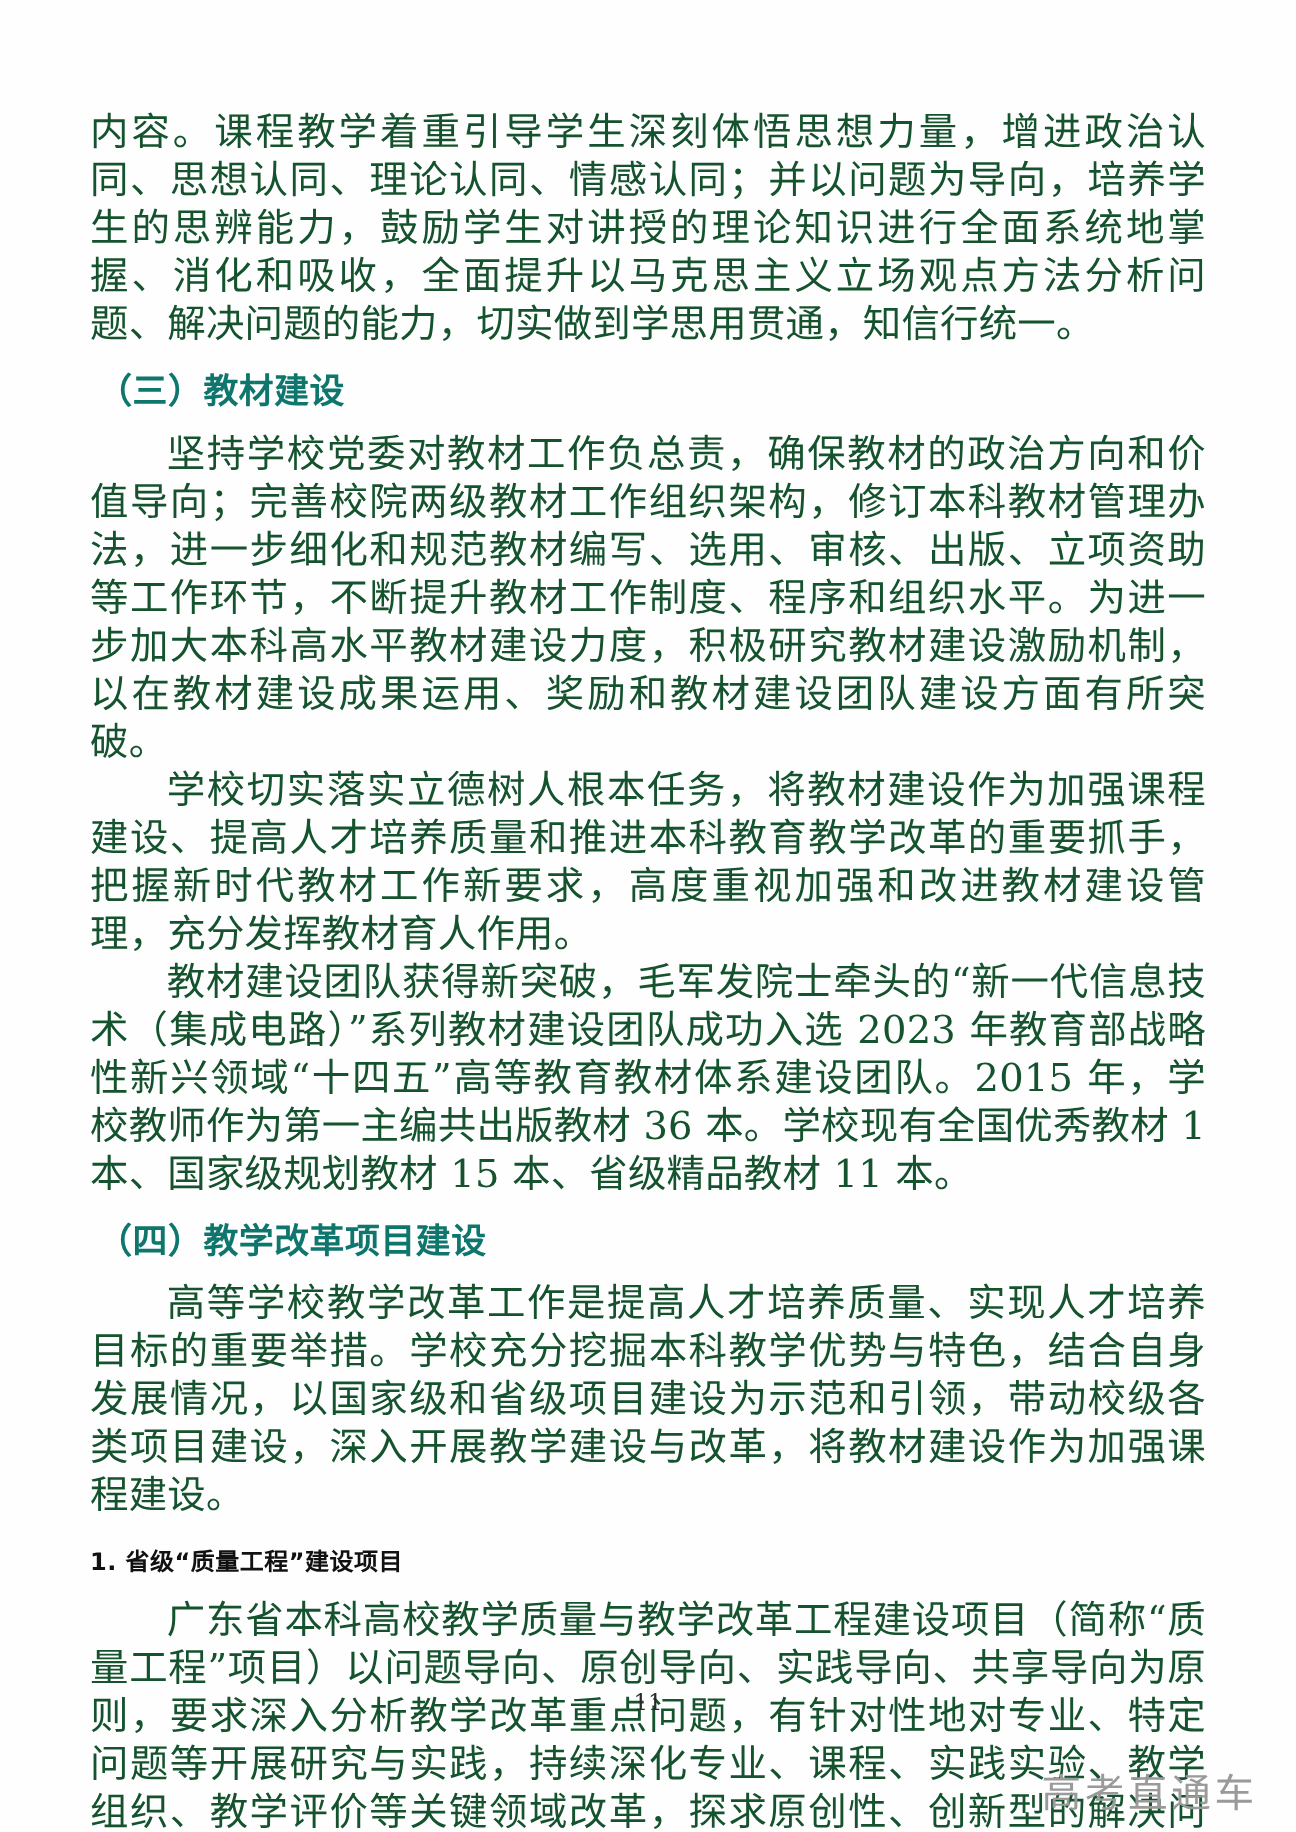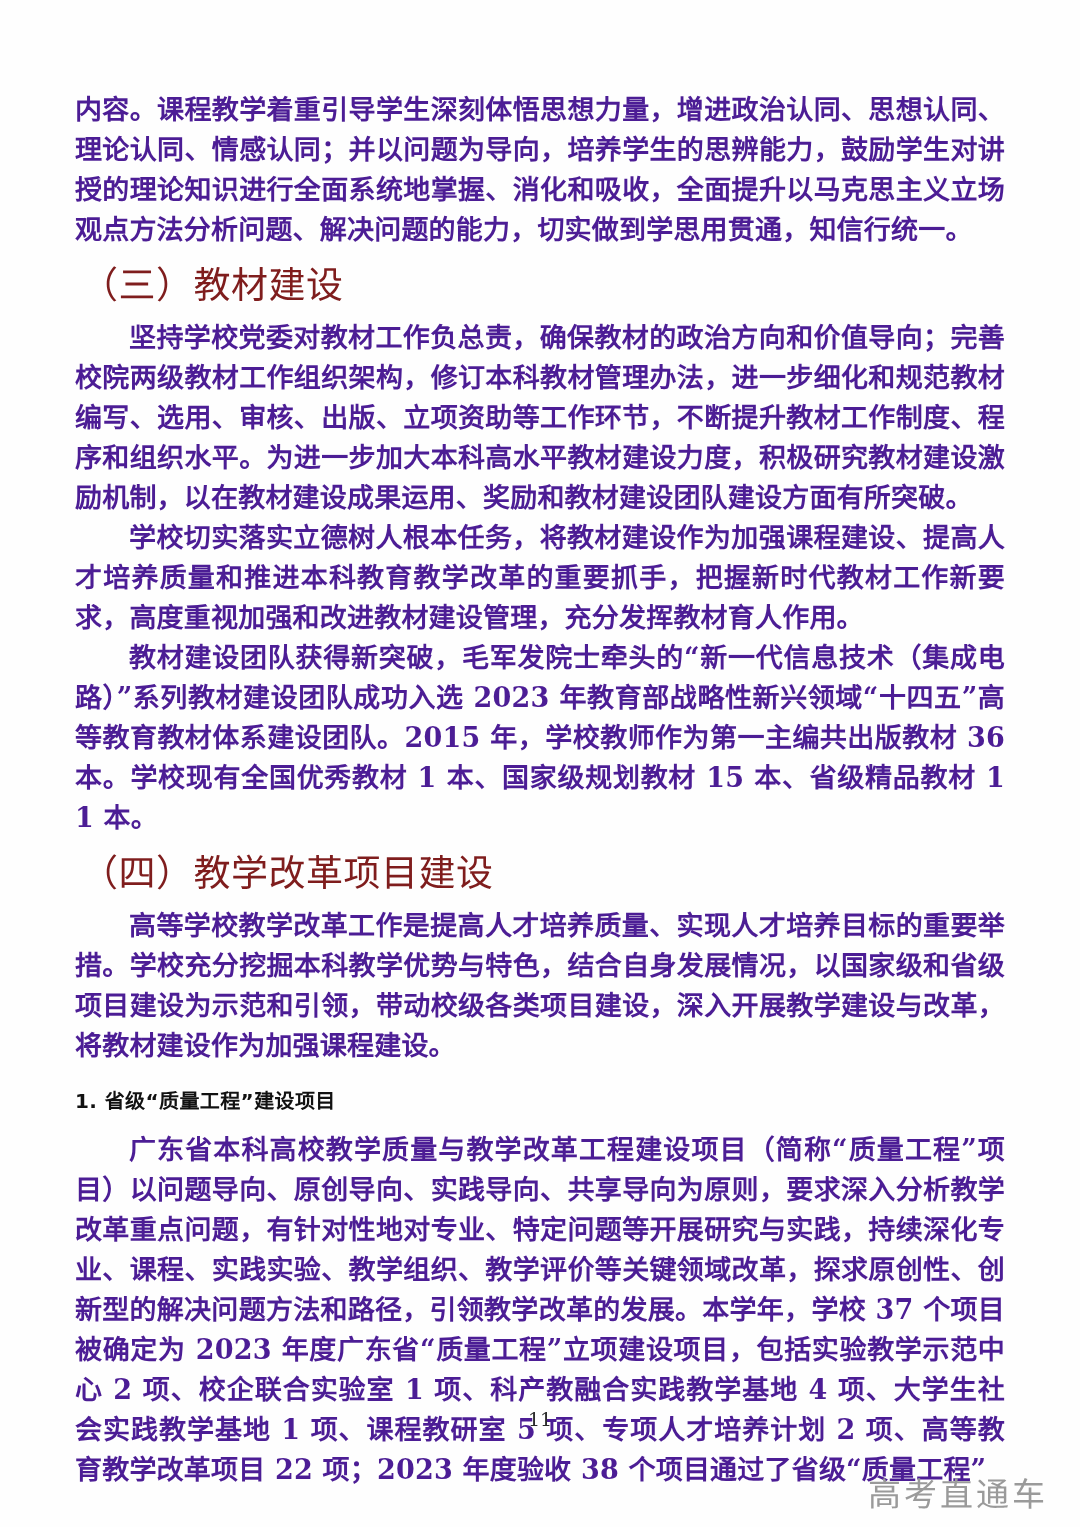--- a/index.html
+++ b/index.html
@@ -26,45 +26,45 @@
     background: #fefefe;
   }
 
   .content {
     width: 930px;
   }
 
   
   p.body-para {
     margin: 0 0 0 0;
-    font-size: 27px;
+    font-size: 32px;
     line-height: 40px;
     text-align: justify;
     text-justify: inter-character;
     text-indent: 2em;
     letter-spacing: 0.2px;
-    color: #4c1d95;
+    color: #14532d;
     word-break: break-all;
-    font-weight: 700;
+    font-weight: 400;
   }
 
   p.no-indent {
     text-indent: 0;
   }
 
   
   h2.section-heading {
     margin: 14px 0 10px 0;
-    font-size: 37px;
+    font-size: 29px;
     line-height: 44px;
-    font-weight: 400;
+    font-weight: 700;
     text-indent: 0;
     padding-left: 6px;
     letter-spacing: 0.5px;
-    color: #7f1d1d;
+    color: #0f766e;
     font-family: "DejaVu Sans", "Liberation Sans", sans-serif;
   }
 
   
   h3.sub-heading {
     margin: 14px 0 8px 0;
     font-size: 20px;
     line-height: 42px;
     font-weight: 700;
     text-indent: 0;

